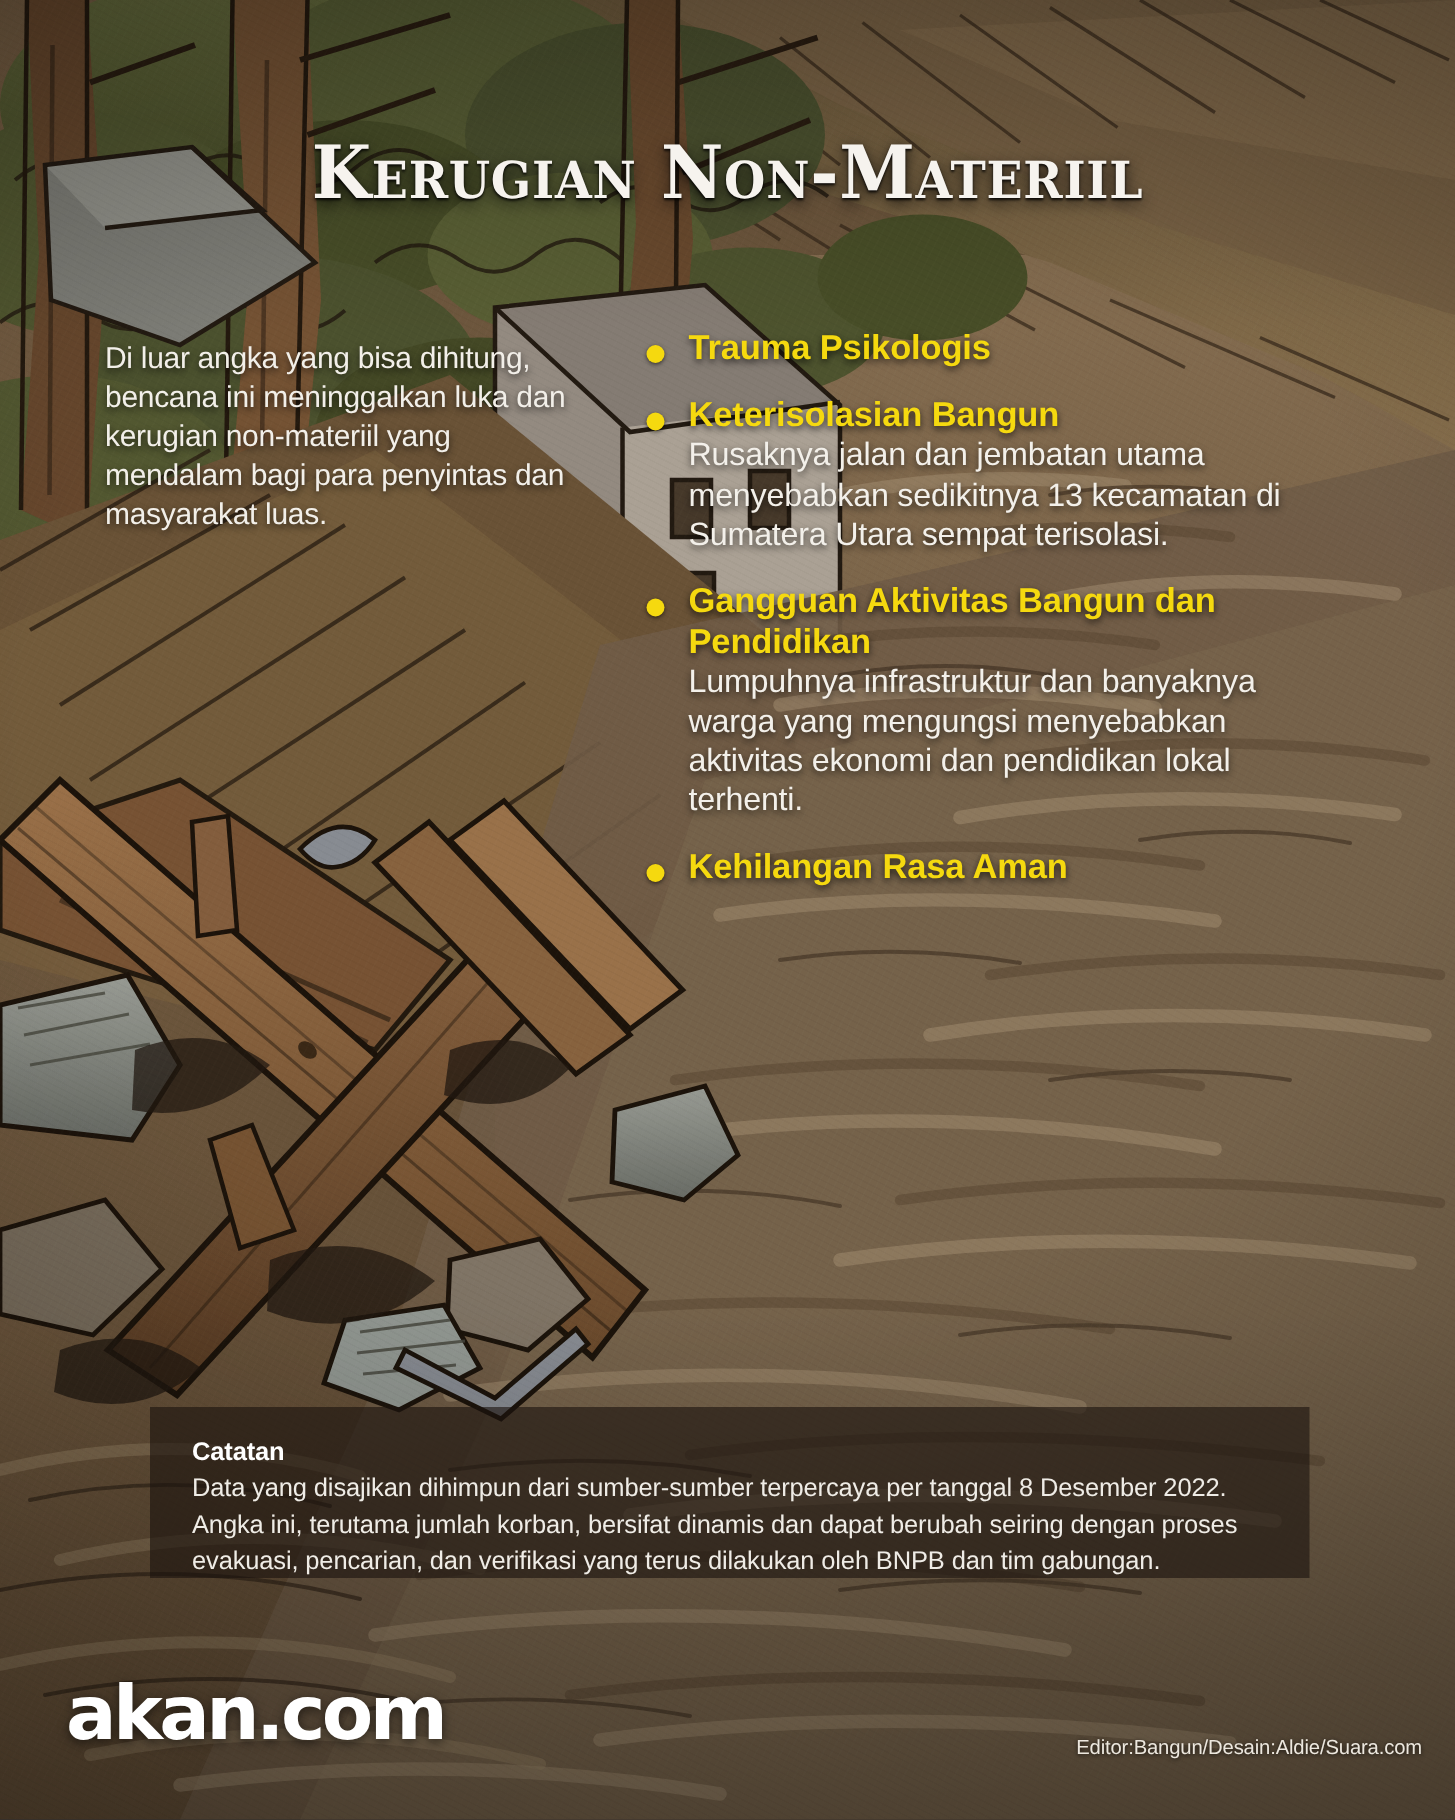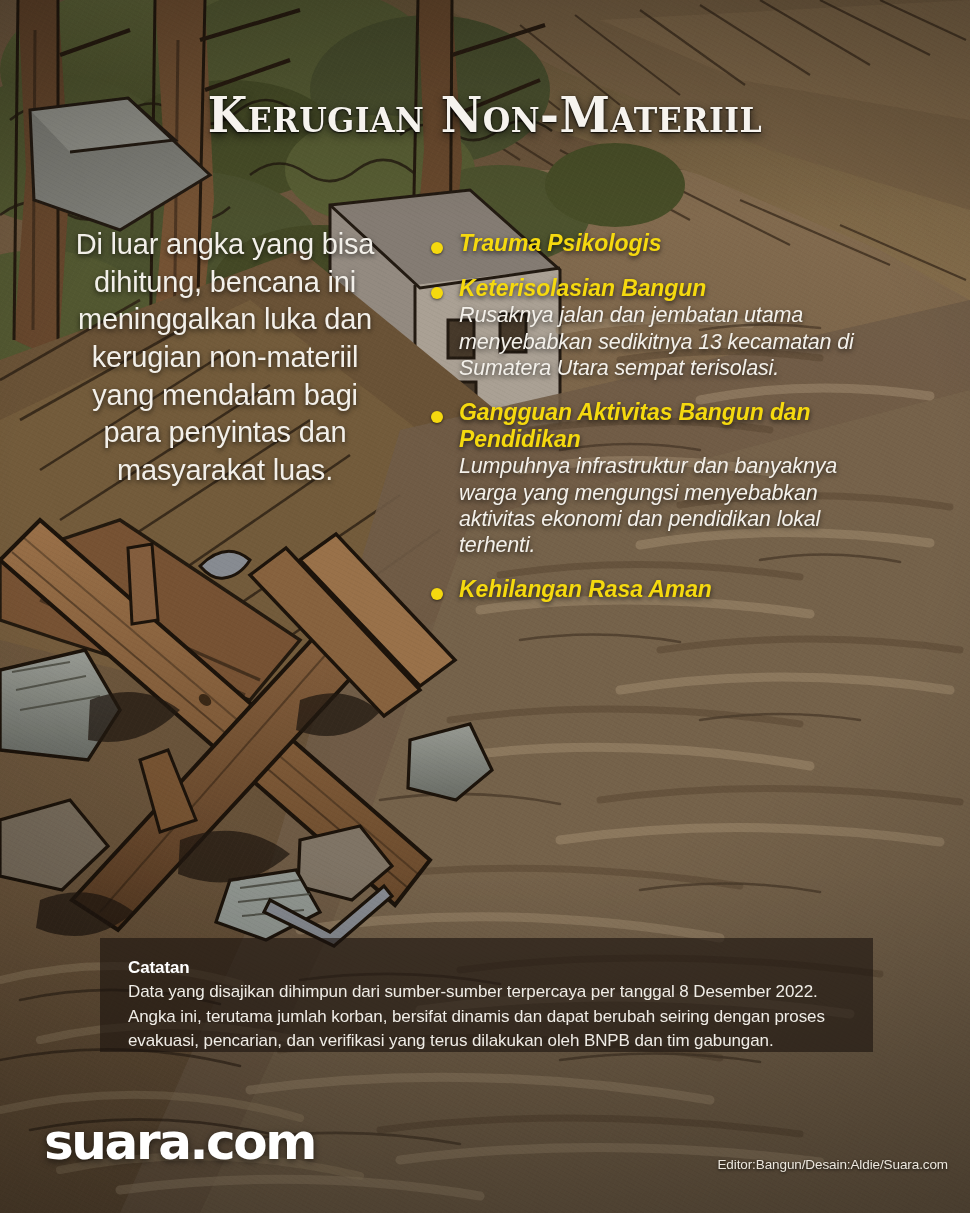--- a/index.html
+++ b/index.html
@@ -39,29 +39,29 @@
     letter-spacing:.5px;
     color:#f6f3ee;
     text-shadow:0 3px 10px rgba(0,0,0,.75), 0 1px 2px rgba(0,0,0,.9);
     font-variant:small-caps;
     transform:scaleX(.93);
     white-space:nowrap;
   }
 
   .intro{
     position:absolute;left:70px;top:226px;width:310px;
-    text-align:center;
+    text-align:left;
     color:#f2efe9;
-    font-size:29px;
+    font-size:20px;
     line-height:1.30;
     letter-spacing:-.2px;
     text-shadow:0 2px 5px rgba(0,0,0,.65);
   }
 
-  .bullets{position:absolute;left:425px;top:230px;width:470px;font-style:italic;}
+  .bullets{position:absolute;left:425px;top:218px;width:470px;}
   .bullet{position:relative;padding-left:34px;margin-bottom:18px;}
   .dot{
     position:absolute;left:6px;top:12px;width:12px;height:12px;border-radius:50%;
     background:#f5d90f;box-shadow:0 1px 3px rgba(0,0,0,.6);
   }
   .b-head{
     color:#f5d90f;font-weight:bold;font-size:23px;line-height:1.16;
     letter-spacing:-.1px;
     text-shadow:0 2px 5px rgba(0,0,0,.7);
     margin-bottom:1px;
@@ -427,17 +427,17 @@
         <div class="b-head">Kehilangan Rasa Aman</div>
       </div>
 
     </div>
 
     <div class="note">
       <div class="note-title">Catatan</div>
       <div class="note-body">Data yang disajikan dihimpun dari sumber-sumber terpercaya per tanggal 8 Desember 2022. Angka ini, terutama jumlah korban, bersifat dinamis dan dapat berubah seiring dengan proses evakuasi, pencarian, dan verifikasi yang terus dilakukan oleh BNPB dan tim gabungan.</div>
     </div>
 
-    <div class="logo">suara.com</div>
+    <div class="logo">akan.com</div>
     <div class="credit">Editor:Bangun/Desain:Aldie/Suara.com</div>
 
   </div>
 </div>
 
 </body></html>

